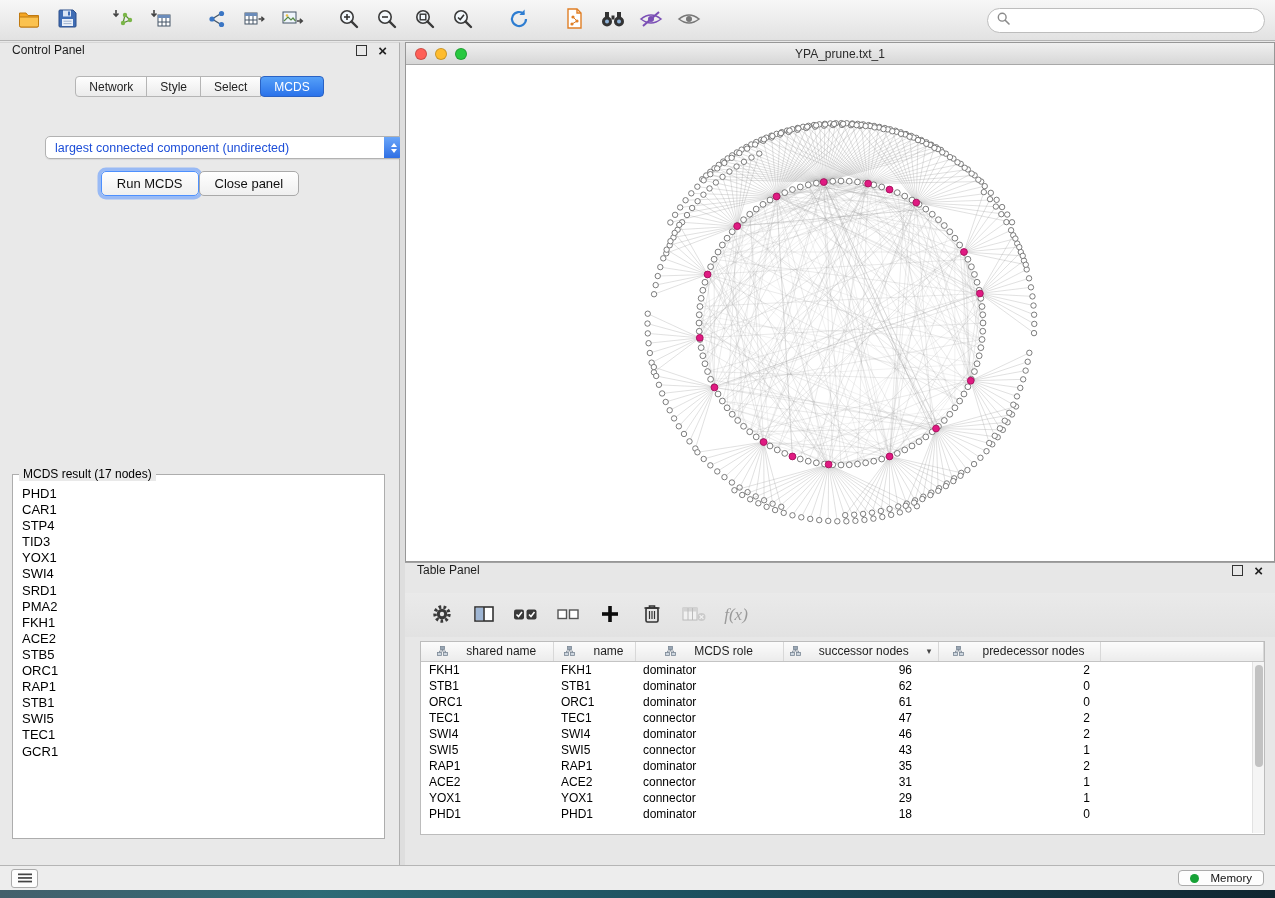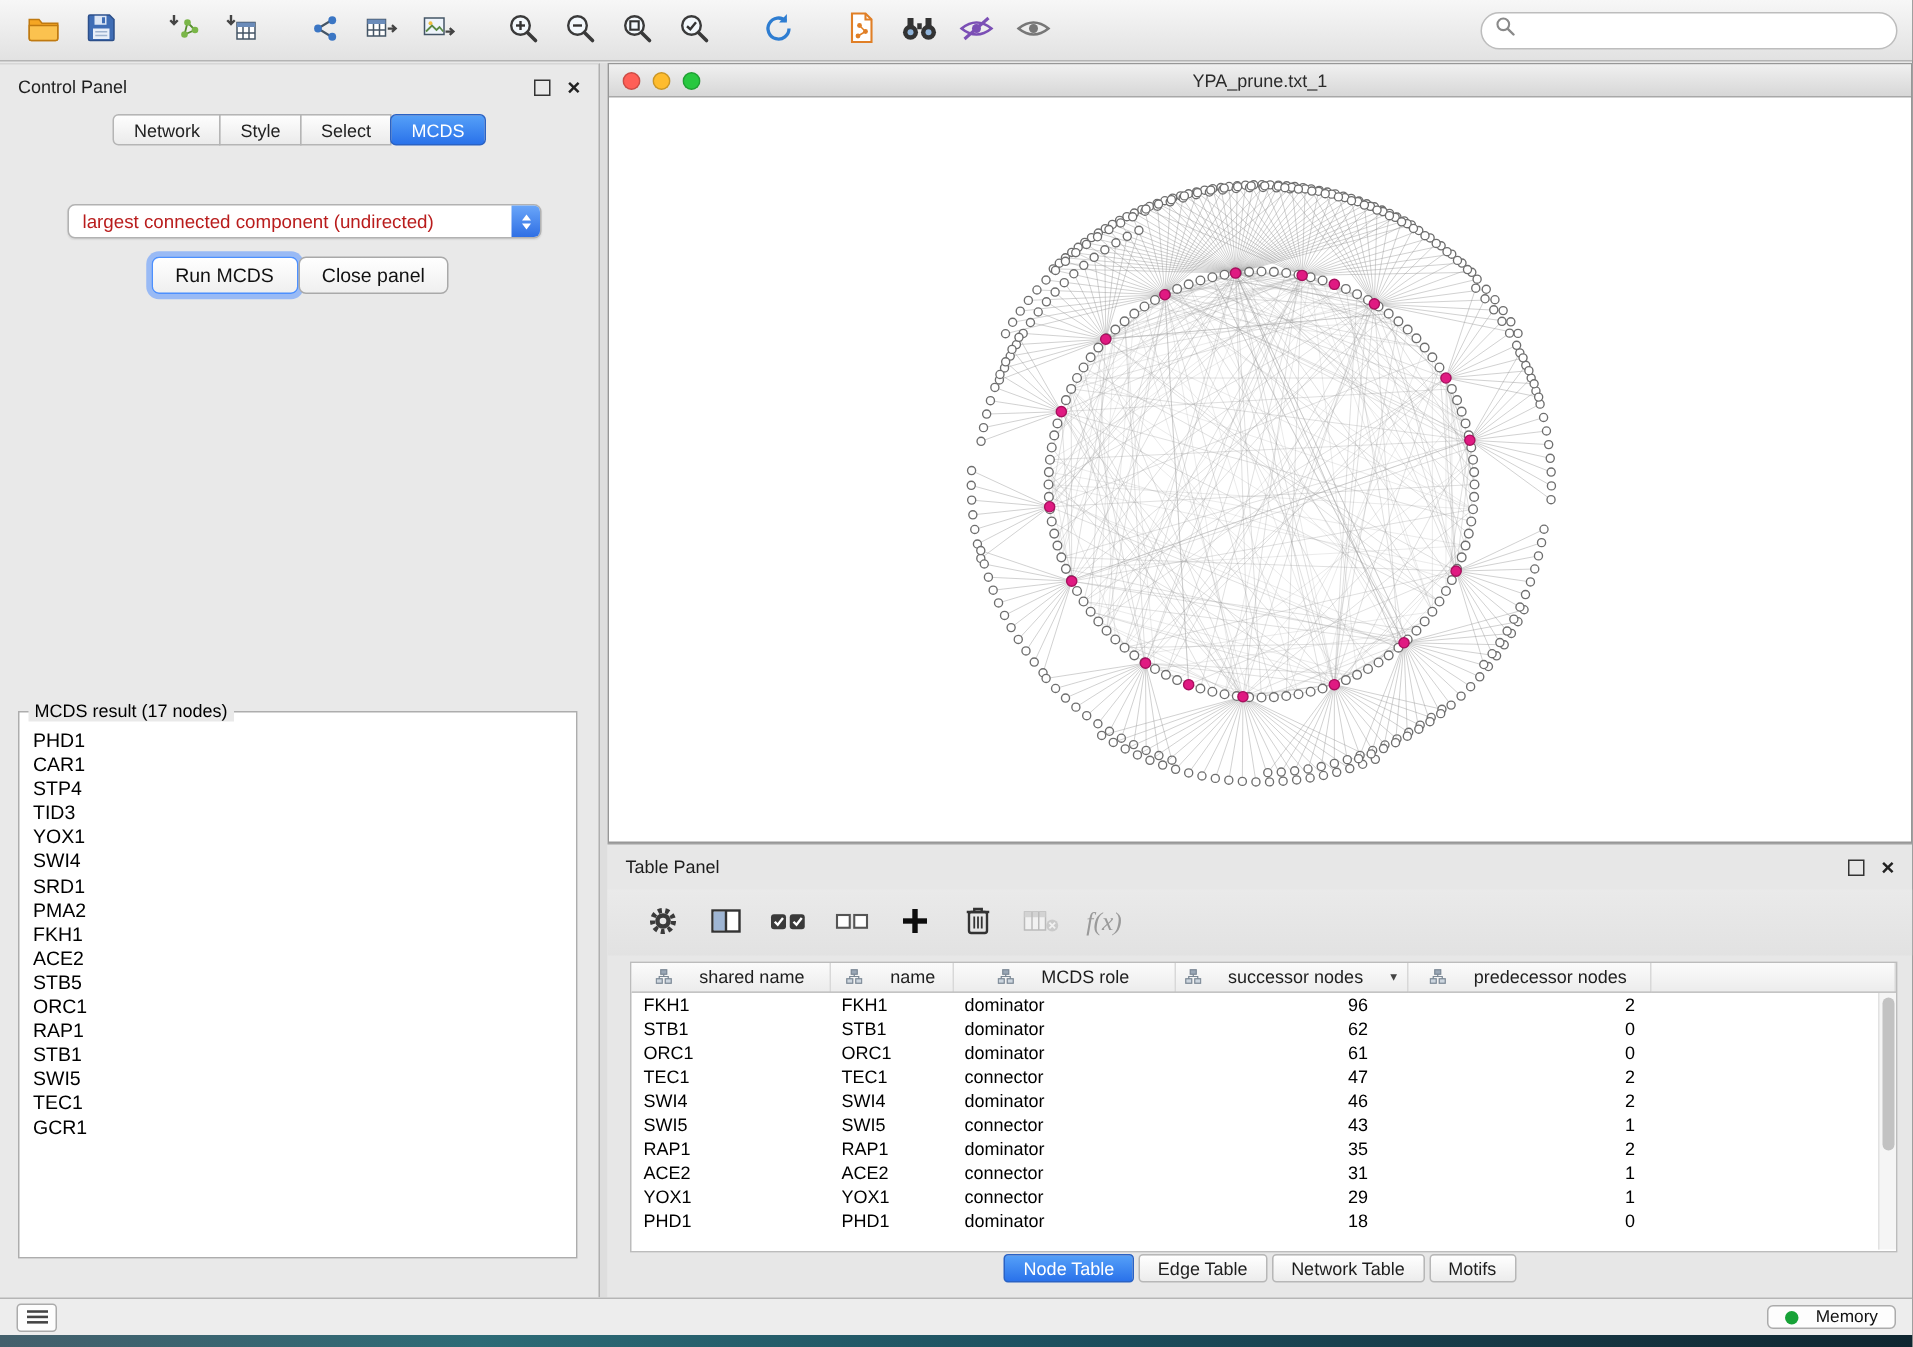--- a/index.html
+++ b/index.html
@@ -14,34 +14,34 @@
     display:flex; align-items:center; justify-content:center; cursor:default; }
   .tsep { width:18px; height:1px; }
   .search-wrap { margin-left:auto; width:278px; height:25px; background:#fff;
     border:1px solid #bdbdbd; border-radius:13px; display:flex; align-items:center;
     padding:0 9px; gap:6px; }
   .search-wrap input { border:none; outline:none; flex:1; font-size:12px; background:transparent; color:#333; }
 
   
   #control-panel { position:absolute; left:0; top:42px; width:400px; height:823px;
     background:#e9e9e9; border-right:1px solid #b0b0b0; border-top:1px solid #d6d6d6; }
-  .panel-title-row { height:30px; display:flex; align-items:center; padding:0 12px; font-size:12px; color:#1d1d1d; }
+  .panel-title-row { height:30px; display:flex; align-items:flex-start; padding:0 12px; font-size:12px; color:#1d1d1d; }
   .panel-title-row .sp { flex:1; }
   .win-ctls { display:flex; align-items:center; gap:11px; }
   .float-btn { width:11px; height:11px; border:1.6px solid #333; background:transparent; }
   .close-btn { border:none; background:transparent; font-size:15px; font-weight:bold; color:#222; line-height:1; }
   .tabs-row { display:flex; justify-content:center; margin-top:3px; }
   .tab { height:21px; padding:0 13px; font-size:12px; display:flex; align-items:center;
     background:linear-gradient(#fefefe,#ebebeb); border:1px solid #b5b5b5; margin-left:-1px; color:#222; }
   .tab:first-child { border-radius:4px 0 0 4px; margin-left:0; }
   .tab.active { background:linear-gradient(#55a0f8,#2a72ea); color:#fff; border-color:#2a62c4; border-radius:4px; z-index:2; }
   .opt-label { margin-top:22px; text-align:center; font-size:13px; color:#101010; }
-  .select { position:absolute; left:45px; top:93px; width:316px; height:23px; background:#fff;
+  .select { position:absolute; left:45px; top:93px; width:359px; height:23px; background:#fff;
     border:1px solid #b2b2b2; border-radius:5px; display:flex; align-items:center;
-    font-size:12.5px; color:#b91c1c; padding-left:9px; box-shadow:0 1px 1px rgba(0,0,0,0.07); }
+    font-size:12.5px; color:#1d4ed8; padding-left:9px; box-shadow:0 1px 1px rgba(0,0,0,0.07); }
   .select .stepper { margin-left:auto; width:19px; height:21px; border-radius:0 4px 4px 0;
     background:linear-gradient(#6aa6f9,#2f6fe4); display:flex; flex-direction:column;
     align-items:center; justify-content:center; gap:2px; }
   .arr-up { width:0; height:0; border-left:3.5px solid transparent; border-right:3.5px solid transparent; border-bottom:4.5px solid #fff; }
   .arr-dn { width:0; height:0; border-left:3.5px solid transparent; border-right:3.5px solid transparent; border-top:4.5px solid #fff; }
   .cp-buttons { position:absolute; left:0; top:128px; width:400px; display:flex; justify-content:center; }
   .btn { height:25px; border:1px solid #a9a9a9; border-radius:5px;
     background:linear-gradient(#ffffff,#efefef); font-size:13px; color:#111; padding:0 15px; }
   .btn.focus-ring { box-shadow:0 0 0 3.5px rgba(88,148,255,0.55); border-color:#4d90fe; }
   #mcds-fieldset { position:absolute; left:12px; top:424px; width:373px; height:372px;
@@ -1495,26 +1495,20 @@
               <td class="pred">0</td>
               <td></td>
             </tr>
           </tbody>
       </table>
       <div class="vscroll">
         <div class="vthumb"></div>
       </div>
     </div>
 
-    <div class="table-tabs">
-      <div class="ttab active">Node Table</div>
-      <div class="ttab">Edge Table</div>
-      <div class="ttab">Network Table</div>
-      <div class="ttab">Motifs</div>
-    </div>
   </div>
 
   <div id="status-bar">
     <button class="menu-btn">
       <span><svg width="14" height="10" viewBox="0 0 14 10">
         <rect y="0.5" width="14" height="1.7" fill="#444"></rect>
             <rect y="4.1" width="14" height="1.7" fill="#444"></rect>
             <rect y="7.7" width="14" height="1.7" fill="#444"></rect>
           </svg></span>
     </button>

